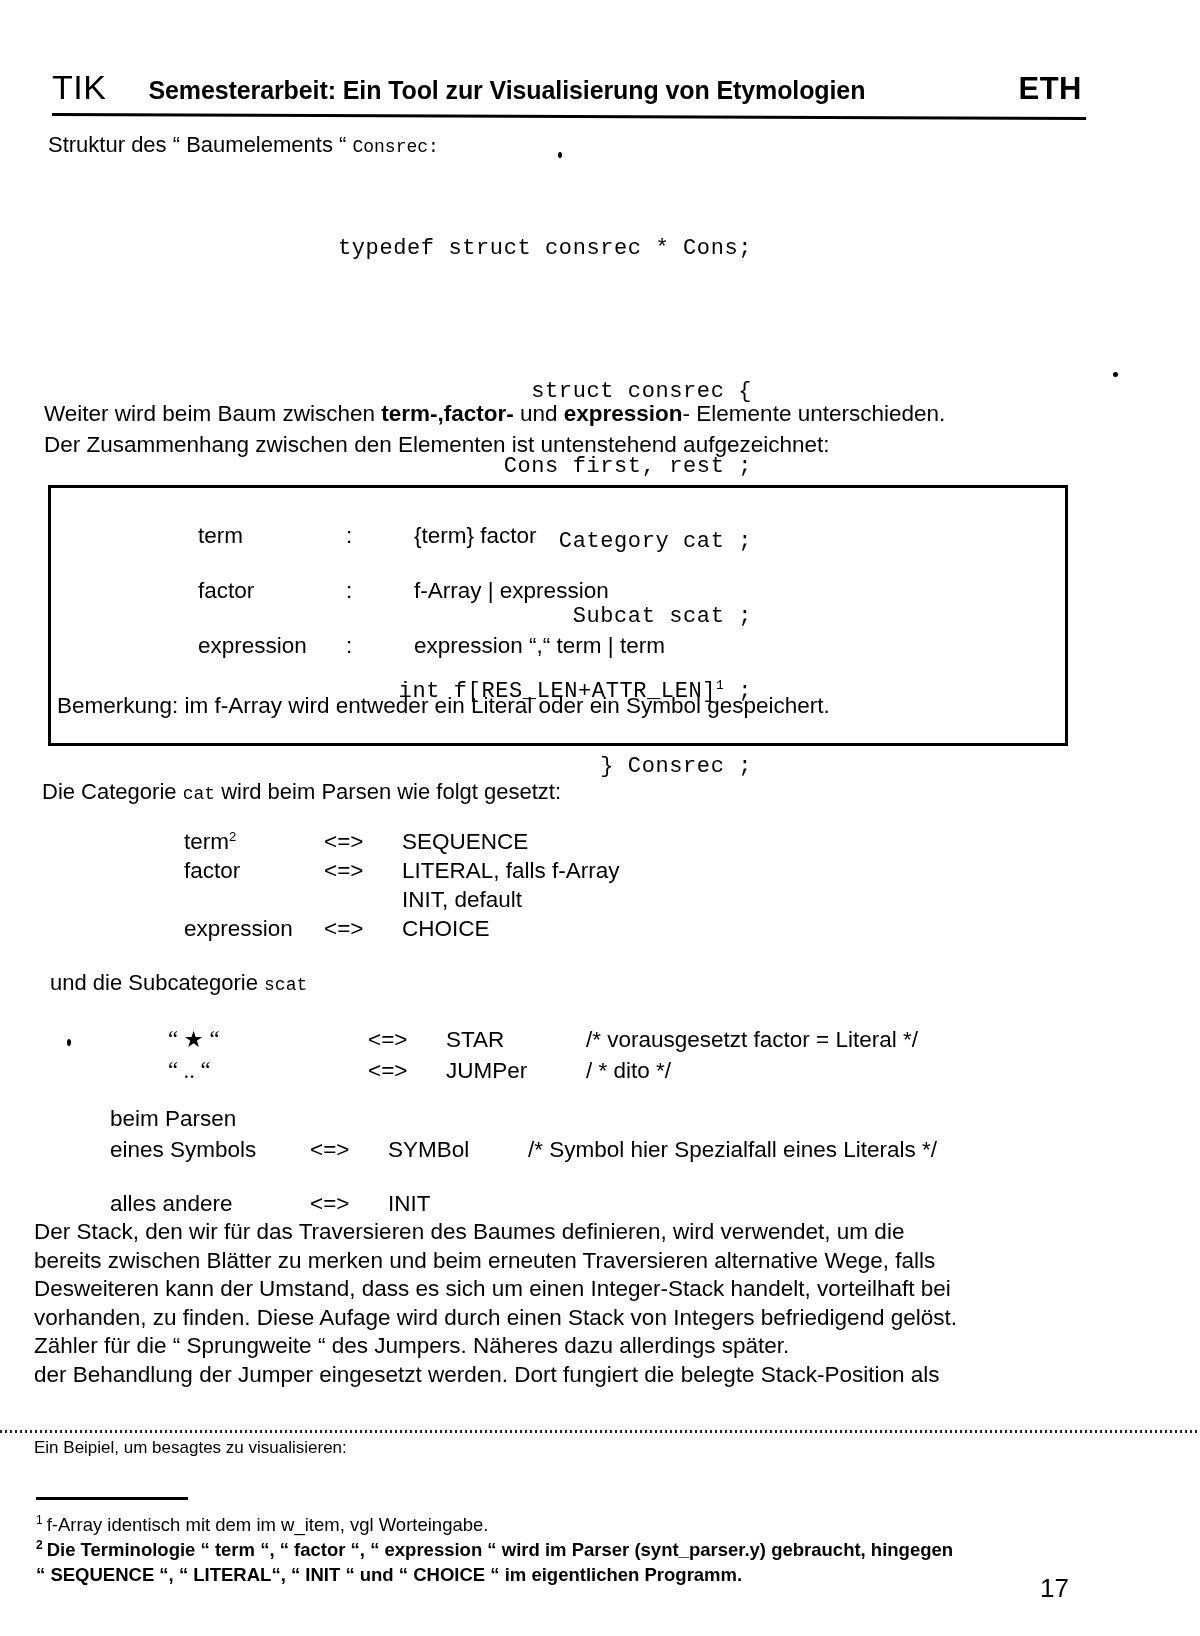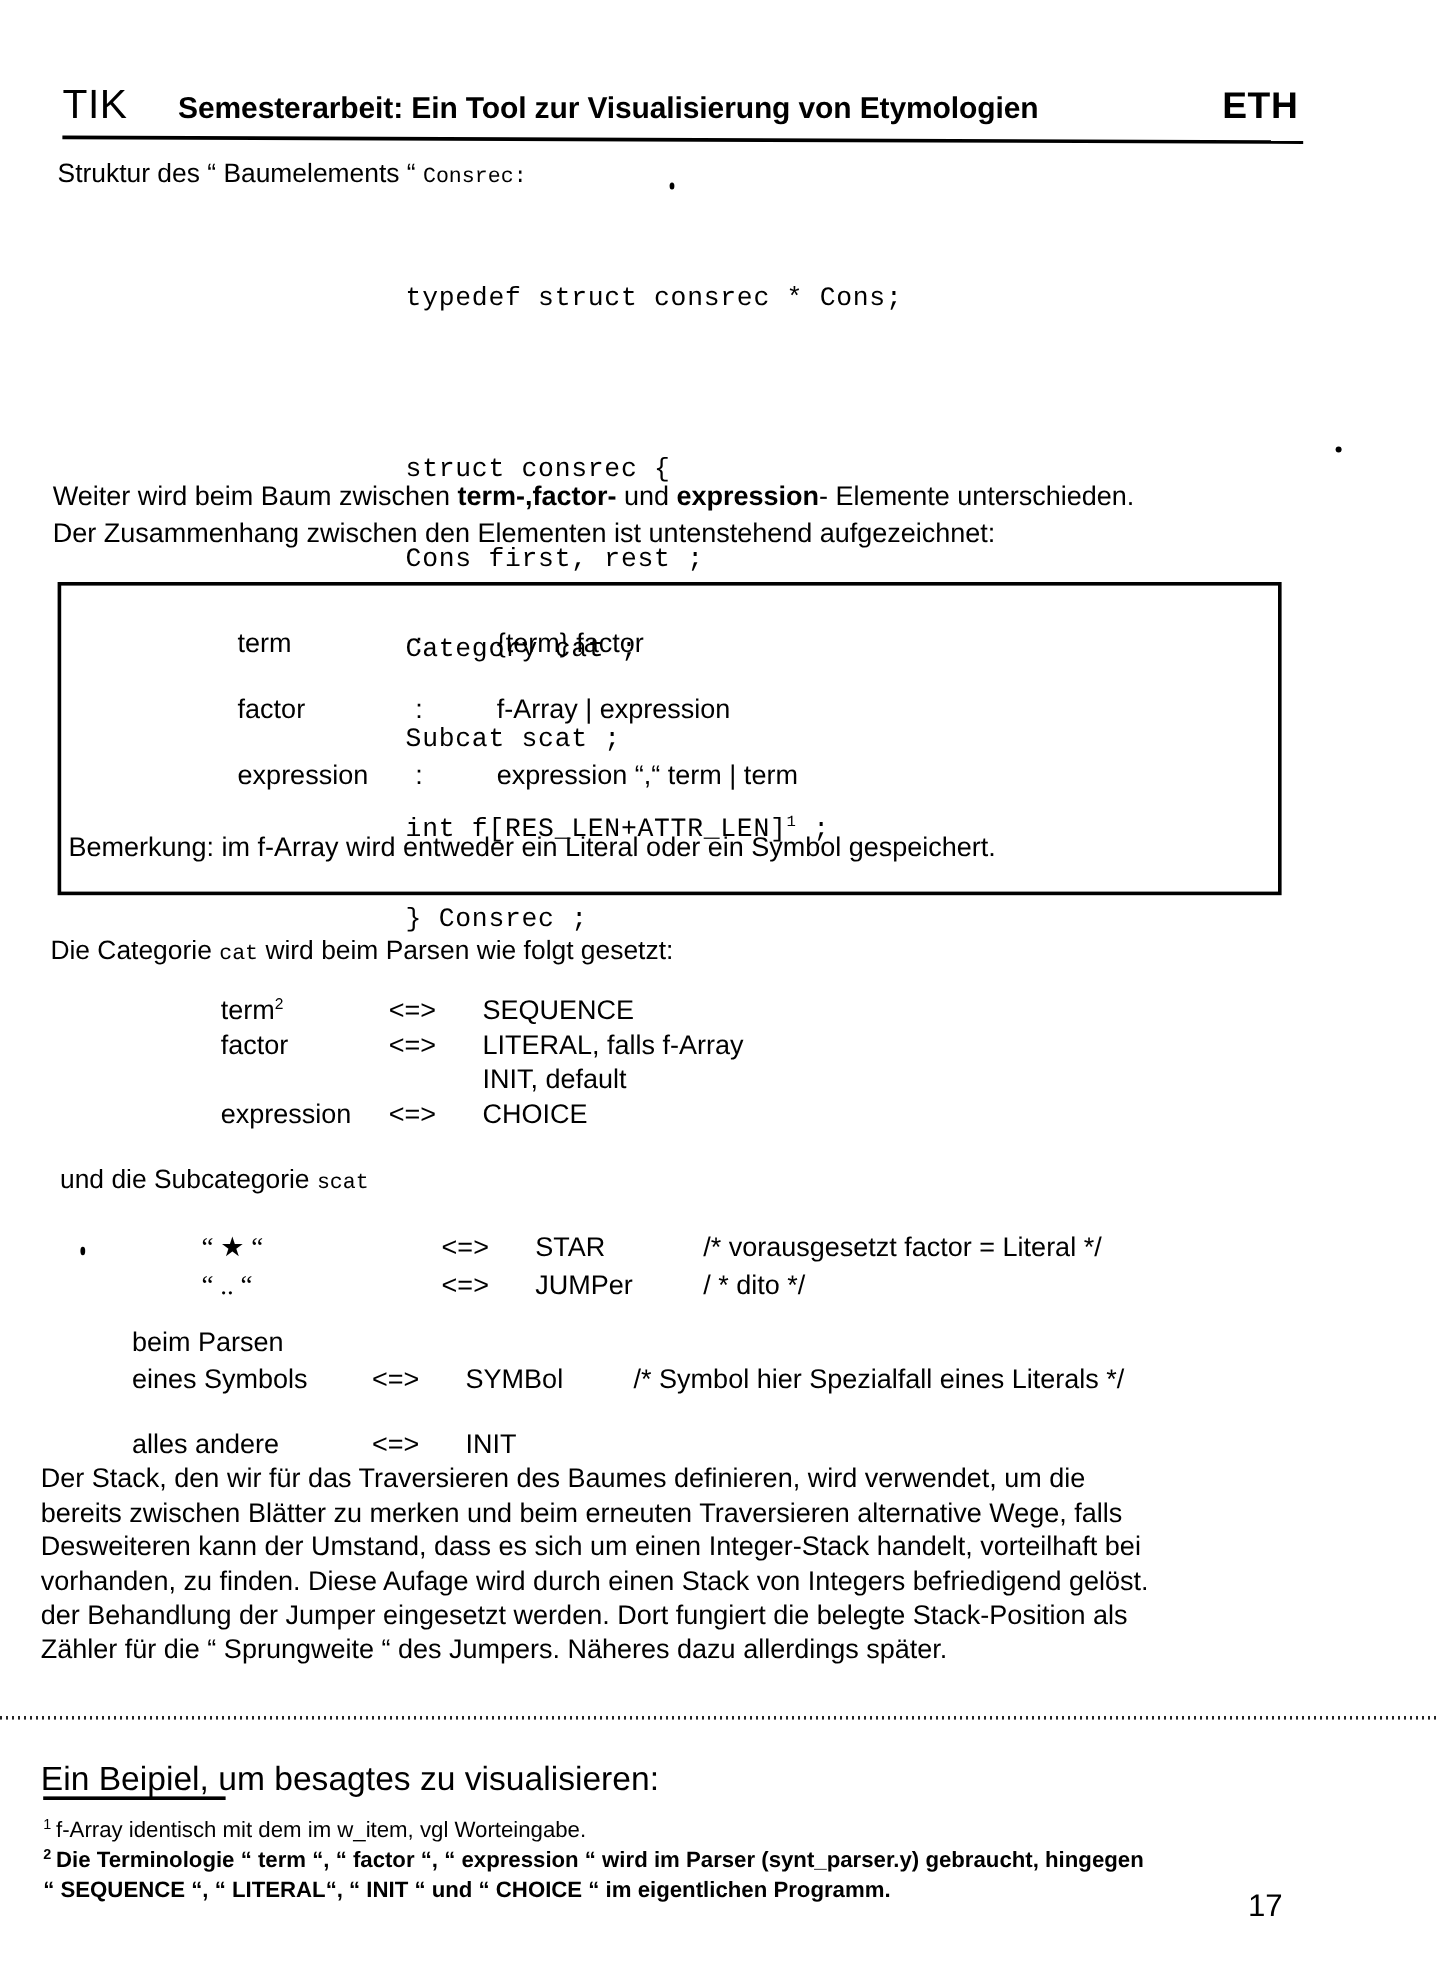--- a/index.html
+++ b/index.html
@@ -76,20 +76,21 @@
   
   .code-block {
     position: absolute;
     left: 338px;
     top: 186px;
     font-family: "Liberation Mono", "DejaVu Sans Mono", monospace;
     font-size: 22px;
     line-height: 25px;
     white-space: pre;
     letter-spacing: 0.6px;
+    text-align: right;
   }
   .code-line { white-space: pre; }
   .code-gap { height: 18px; }
   sup.fn {
     font-size: 13px;
     vertical-align: super;
     line-height: 0;
   }
 
   
@@ -322,27 +323,27 @@
       <span class="s-right">INIT</span>
       <span class="s-cmt"></span>
     </div>
   </div>
 
   <div class="para" style="left:34px; top:1218px; width:1060px; line-height:28.6px;">
     <p>Der Stack, den wir für das Traversieren des Baumes definieren, wird verwendet, um die</p>
     <p>bereits zwischen Blätter zu merken und beim erneuten Traversieren alternative Wege, falls</p>
     <p>Desweiteren kann der Umstand, dass es sich um einen Integer-Stack handelt, vorteilhaft bei</p>
     <p>vorhanden, zu finden. Diese Aufage wird durch einen Stack von Integers befriedigend gelöst.</p>
+    <p>Zähler für die “ Sprungweite “ des Jumpers. Näheres dazu allerdings später.</p>
     <p>der Behandlung der Jumper eingesetzt werden. Dort fungiert die belegte Stack-Position als</p>
-    <p>Zähler für die “ Sprungweite “ des Jumpers. Näheres dazu allerdings später.</p>
   </div>
 
   <div class="scan-dots"></div>
 
-  <div class="body-line" style="left:34px; top:1433px; font-size:28px;margin-top:35px;">Ein Beipiel, um besagtes zu visualisieren:</div>
+  <div class="body-line" style="left:34px; top:1433px; font-size:17px;">Ein Beipiel, um besagtes zu visualisieren:</div>
 
   <div class="fn-rule"></div>
   <div class="footnotes">
     <span class="fn-item"><span class="fn-mark">1</span><span>f-Array identisch mit dem im w_item, vgl Worteingabe.</span></span>
     <span class="fn-item fn-bold"><span class="fn-mark">2</span><span>Die Terminologie “ term “, “ factor “, “ expression “ wird im Parser (synt_parser.y) gebraucht, hingegen</span></span>
     <span class="fn-item fn-bold">“ SEQUENCE “, “ LITERAL“, “ INIT “ und “ CHOICE “ im eigentlichen Programm.</span>
   </div>
 
   <div class="page-number">17</div>
 

